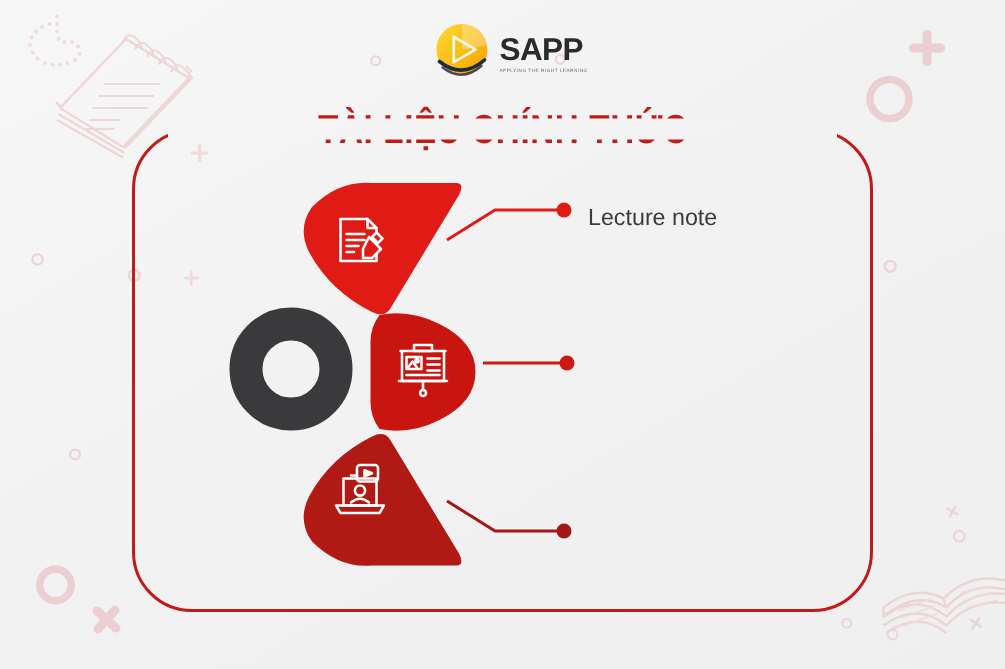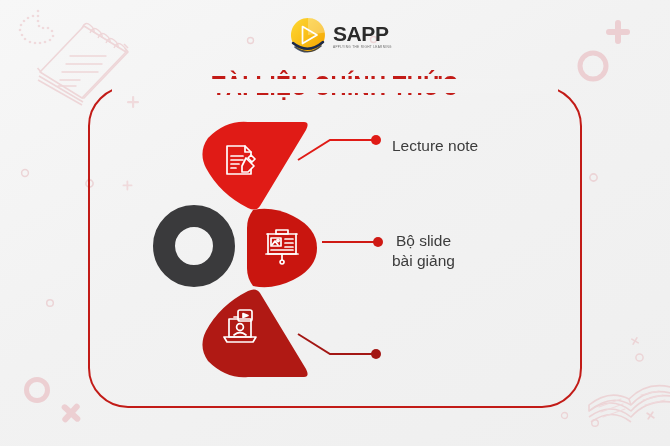--- a/index.html
+++ b/index.html
@@ -16,21 +16,21 @@
   }
 
   
   .deco { position: absolute; pointer-events: none; }
   #deco-layer { position:absolute; inset:0; }
 
   
   #logo {
     position: absolute; left: 288px; top: 13px;
     width: 96px; height: 44px;
-    display: flex; align-items: center; gap: 5px;
+    display: flex; gap: 5px;
   }
   #logo-mark { width: 40px; height: 40px; position: relative; flex: none; }
   #logo-text-wrap { display: flex; flex-direction: column; justify-content: center; padding-top: 2px; }
   #logo-word {
     font-family: "Liberation Sans", sans-serif;
     font-weight: 700; font-size: 21px; letter-spacing: -0.4px;
     color: #2b2b2b; line-height: 1;
   }
   #logo-tagline {
     font-size: 3.1px; letter-spacing: 0.35px; color: #6a6a6a;
@@ -91,21 +91,20 @@
 
   
   .label {
     position: absolute;
     font-family: "Liberation Sans", sans-serif;
     font-size: 15.5px;
     font-weight: 400;
     color: #3c3c3c;
     line-height: 1.32;
     white-space: pre-line;
-    text-align: center;
   }
 </style>
 </head>
 <body>
 
 <div id="stage">
 
   <div id="deco-layer">
 
     <svg class="deco" style="left:28px; top:8px;" width="110" height="98" viewBox="0 0 110 98" fill="none">
@@ -340,17 +339,15 @@
     <circle cx="58" cy="8" r="5" fill="#cf1a14"></circle>
   </svg>
 
   <svg class="conn" style="left:296px; top:330px;" width="88" height="36" viewBox="0 0 88 36">
     <path d="M2 4 L34 24 L80 24" stroke="#a31714" stroke-width="2" fill="none"></path>
     <circle cx="80" cy="24" r="5" fill="#a31714"></circle>
   </svg>
 
   <div class="label" style="left:392px; top:136px;">Lecture note</div>
 
-  <div class="label" style="left:392px; top:231px;">Bộ slide
-bài giảng</div>
 
 
 </div>
 
 </body></html>

